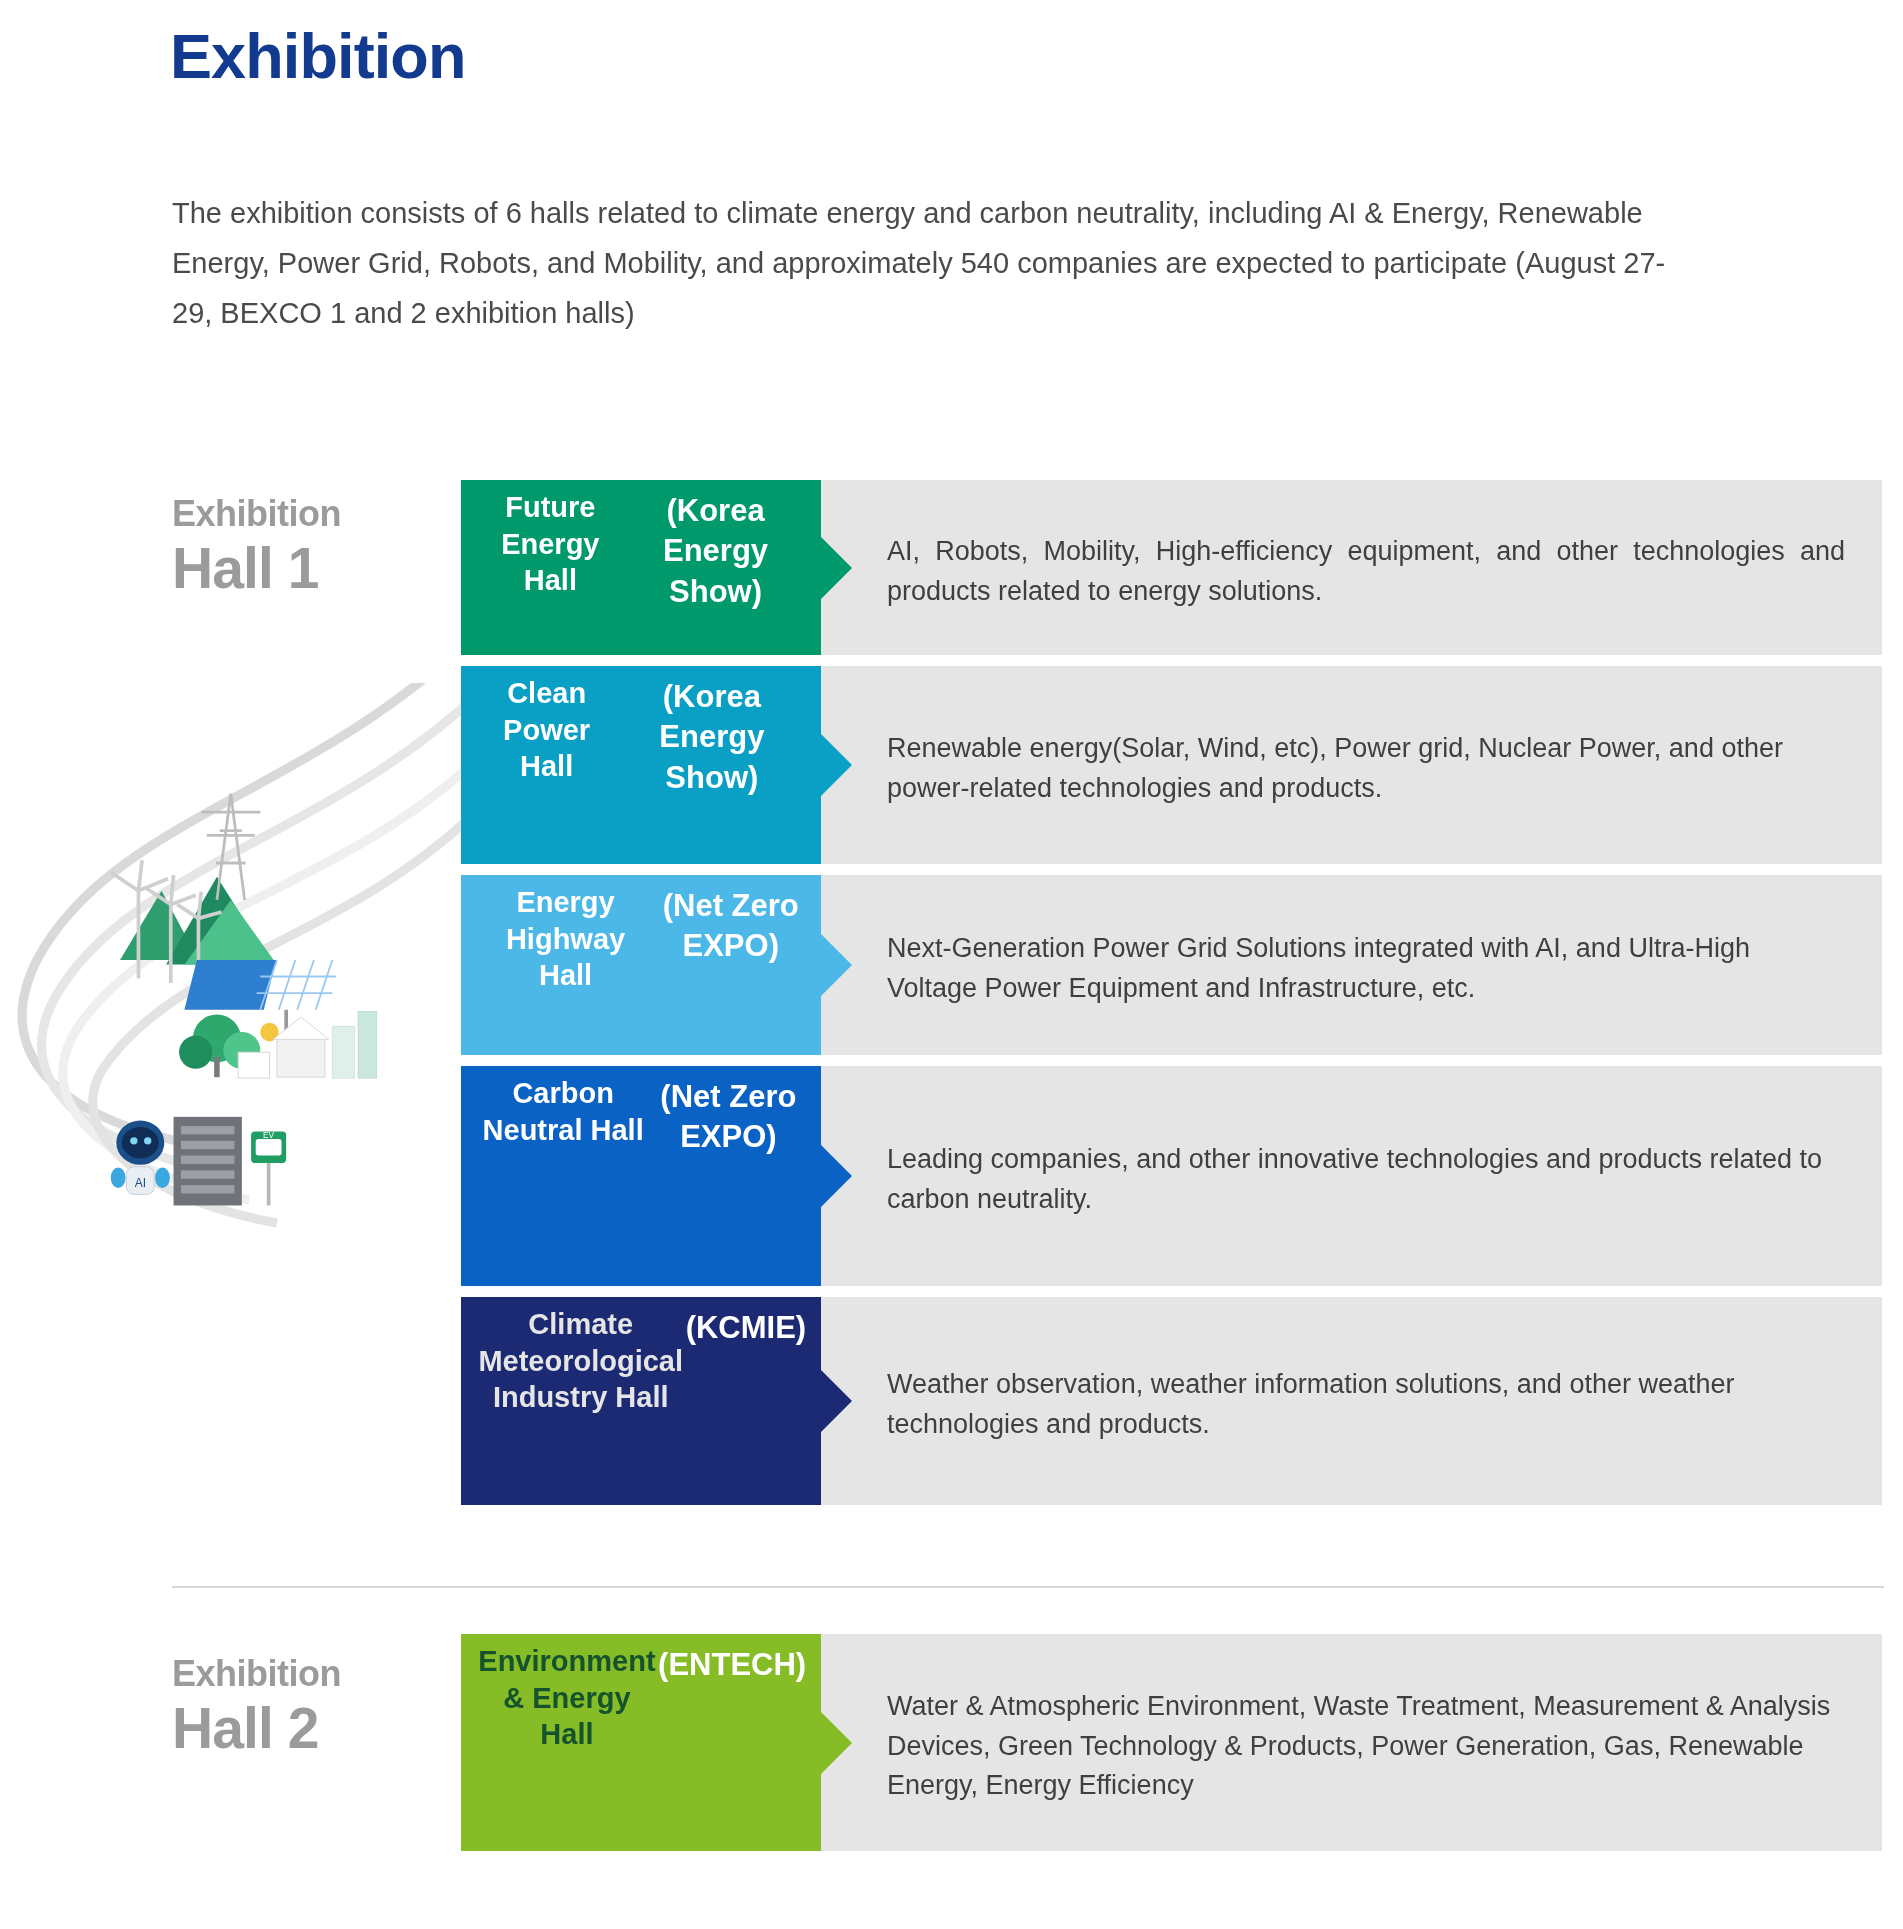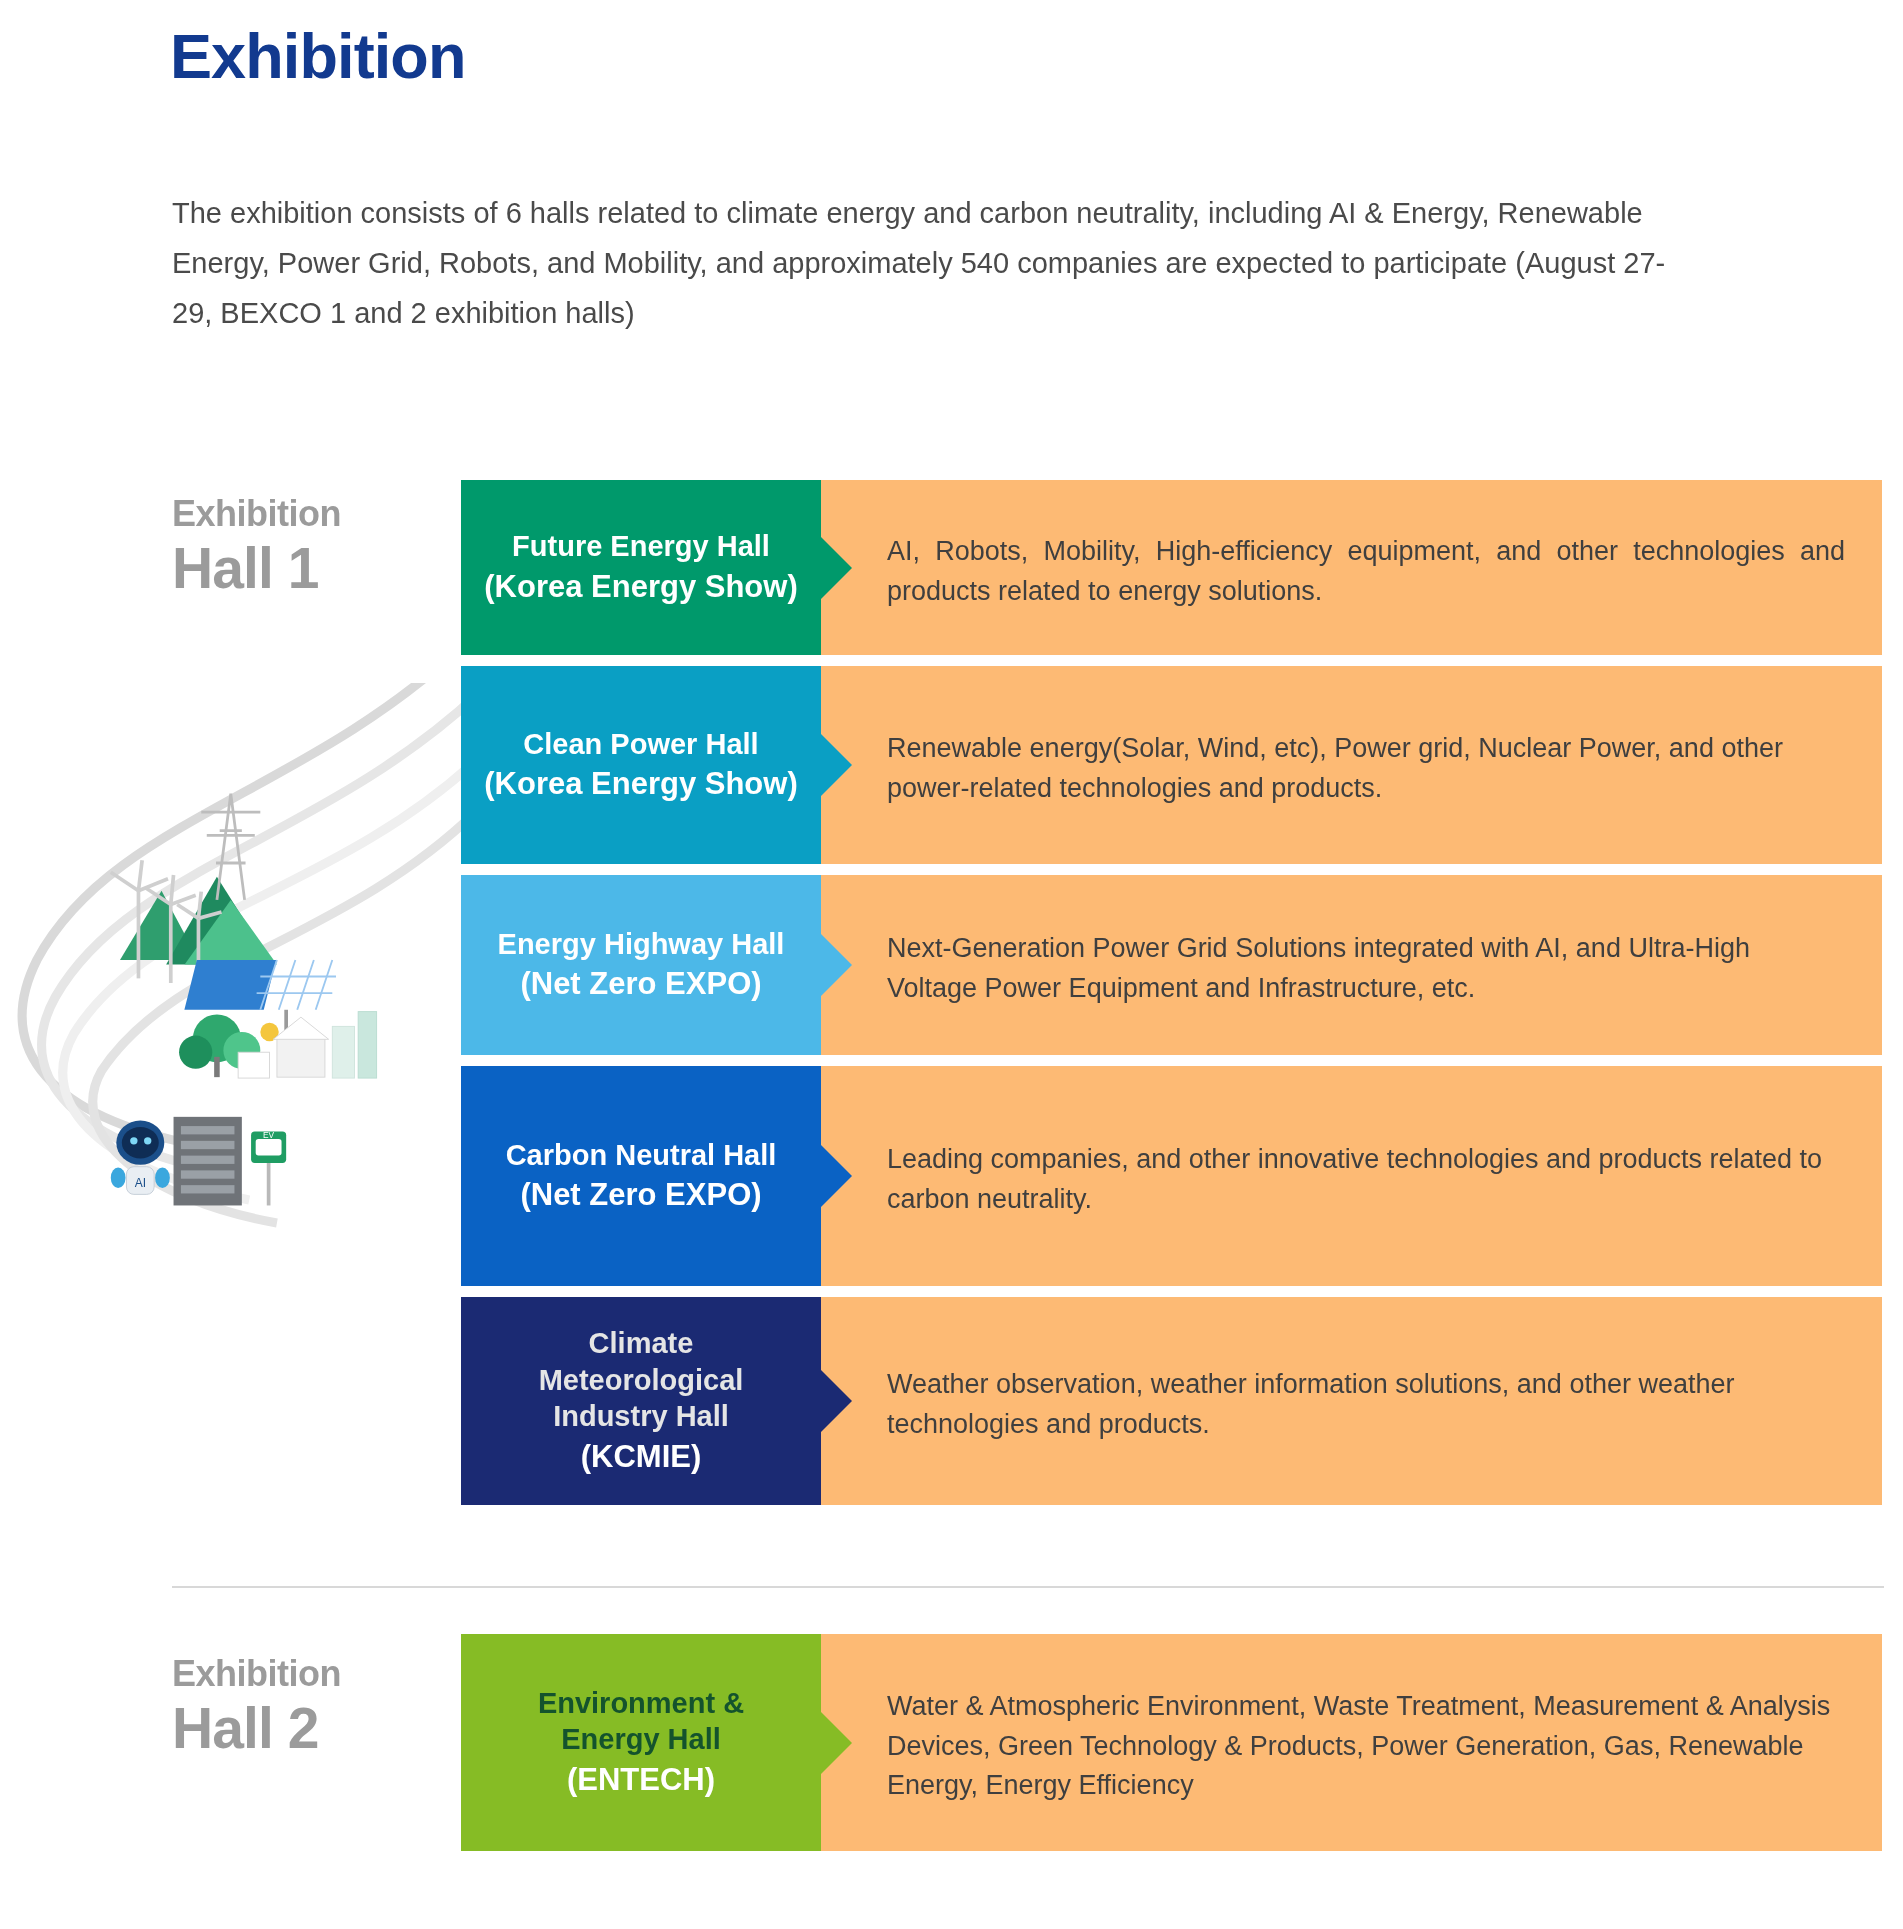--- a/index.html
+++ b/index.html
@@ -94,22 +94,22 @@
     display: flex;
     margin-bottom: 11px;
   }
 
   .row-name {
     position: relative;
     width: 360px;
     flex: 0 0 360px;
     color: #ffffff;
     display: flex;
-    flex-direction: column;
-    align-items: center;
+    flex-direction: row;
+    align-items: flex-start;
     justify-content: center;
     text-align: center;
     padding: 9.2px 14.8px;
   }
   .row-name .main {
     font-size: 29px;
     font-weight: bold;
     line-height: 1.26;
   }
   .row-name .sub {
@@ -128,21 +128,21 @@
     width: 0;
     height: 0;
     border-top: 31px solid transparent;
     border-bottom: 31px solid transparent;
     border-left: 31px solid currentColor;
     z-index: 3;
   }
 
   .row-desc {
     flex: 1 1 auto;
-    background: #fdba74;
+    background: #e5e5e5;
     color: #3f3f3f;
     font-size: 27px;
     line-height: 1.47;
     padding: 24px 37px 16px 66px;
     display: flex;
     align-items: center;
   }
   .row-desc.justify { text-align: justify; }
 
   .divider {

